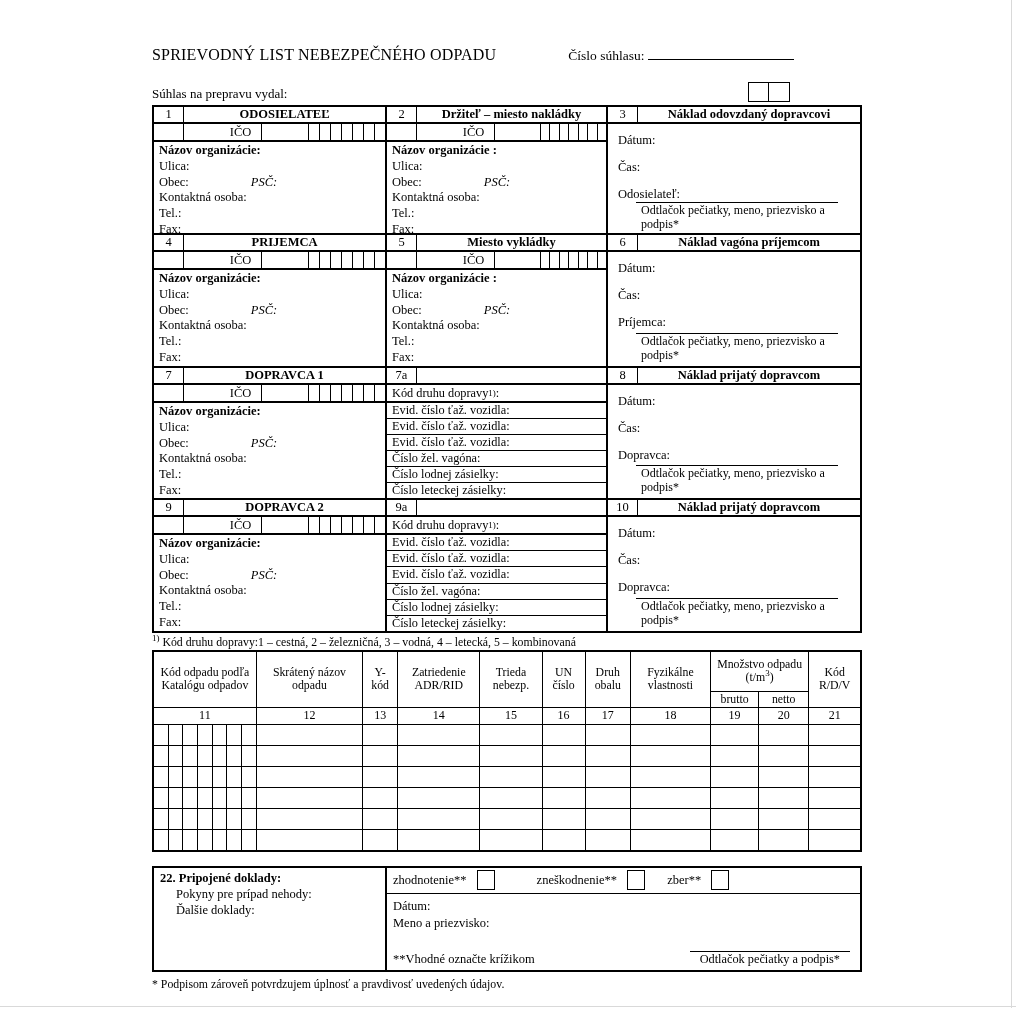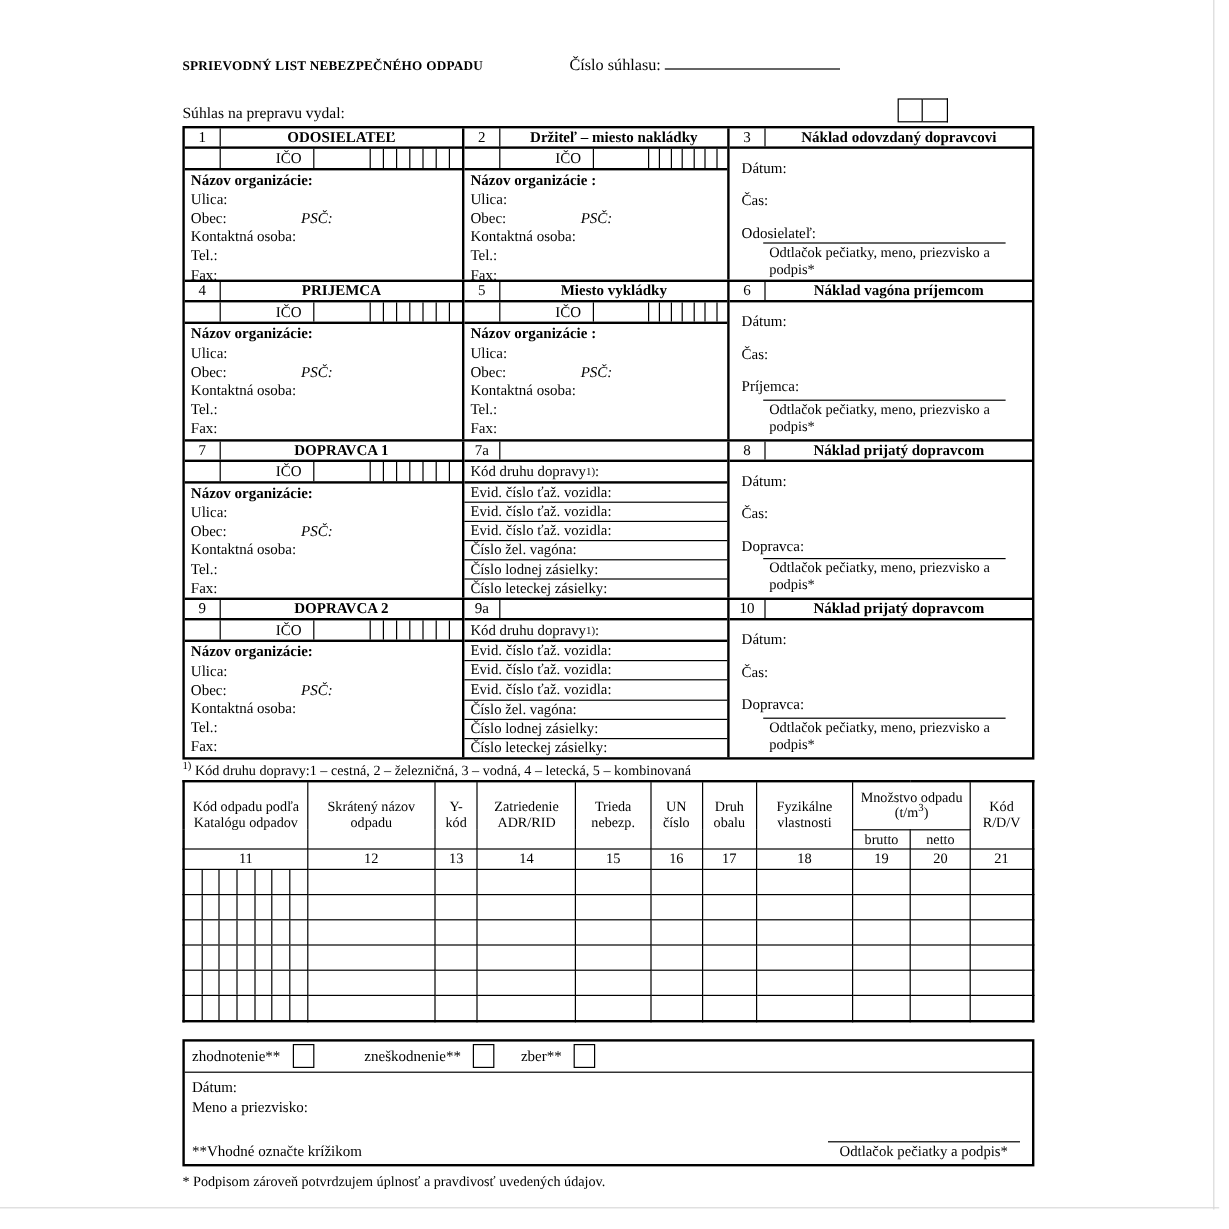--- a/index.html
+++ b/index.html
@@ -6,21 +6,21 @@
   html,body { background:#fff; }
   .page { position:relative; width:1024px; height:1024px; background:#fff;
           font-family:"Liberation Serif","DejaVu Serif",serif; color:#000; overflow:hidden; }
   .page-edge-right { position:absolute; top:0; right:12px; width:1px; height:1008px; background:#d9d9d9; }
   .page-edge-bottom { position:absolute; left:0; top:1006px; width:1016px; height:1px; background:#d9d9d9; }
 
   .content { position:absolute; left:152px; top:46px; width:710px; }
 
   
   .title-row { display:flex; align-items:baseline; height:18px; }
-  .doc-title { font-size:11px; font-weight:bold; letter-spacing:.2px; }
+  .doc-title { font-size:16px; font-weight:normal; letter-spacing:.2px; }
   .consent { margin-left:72px; font-size:13.5px; white-space:nowrap; }
   .consent-line { display:inline-block; width:146px; height:12px; border-bottom:1px solid #000; vertical-align:baseline; }
   .issued-row { margin-top:22px; font-size:13px; height:16px; }
   .pair-boxes { position:absolute; top:36px; right:72px; display:flex; }
   .pbox { width:21px; height:20px; border:1px solid #000; }
   .pbox + .pbox { border-left:none; }
 
   
   .main-grid { margin-top:3px; border:2px solid #000; display:flex; flex-direction:column; }
   .grid-row { display:flex; }
@@ -601,20 +601,25 @@
             <td></td>
             <td></td>
             <td></td>
             <td></td>
             <td></td>
         </tr>
       </tbody>
     </table>
 
     <div class="bottom-box">
+      <div class="att">
+        <div class="bold">22. Pripojené doklady:</div>
+        <div class="att-line">Pokyny pre prípad nehody:</div>
+        <div class="att-line">Ďalšie doklady:</div>
+      </div>
       <div class="conf">
         <div class="conf-checks">
           <span>zhodnotenie**</span>
           <span class="chk m1"></span>
           <span class="sp1">zneškodnenie**</span>
           <span class="chk m1"></span>
           <span class="sp2">zber**</span>
           <span class="chk m1"></span>
         </div>
         <div class="conf-mid">

